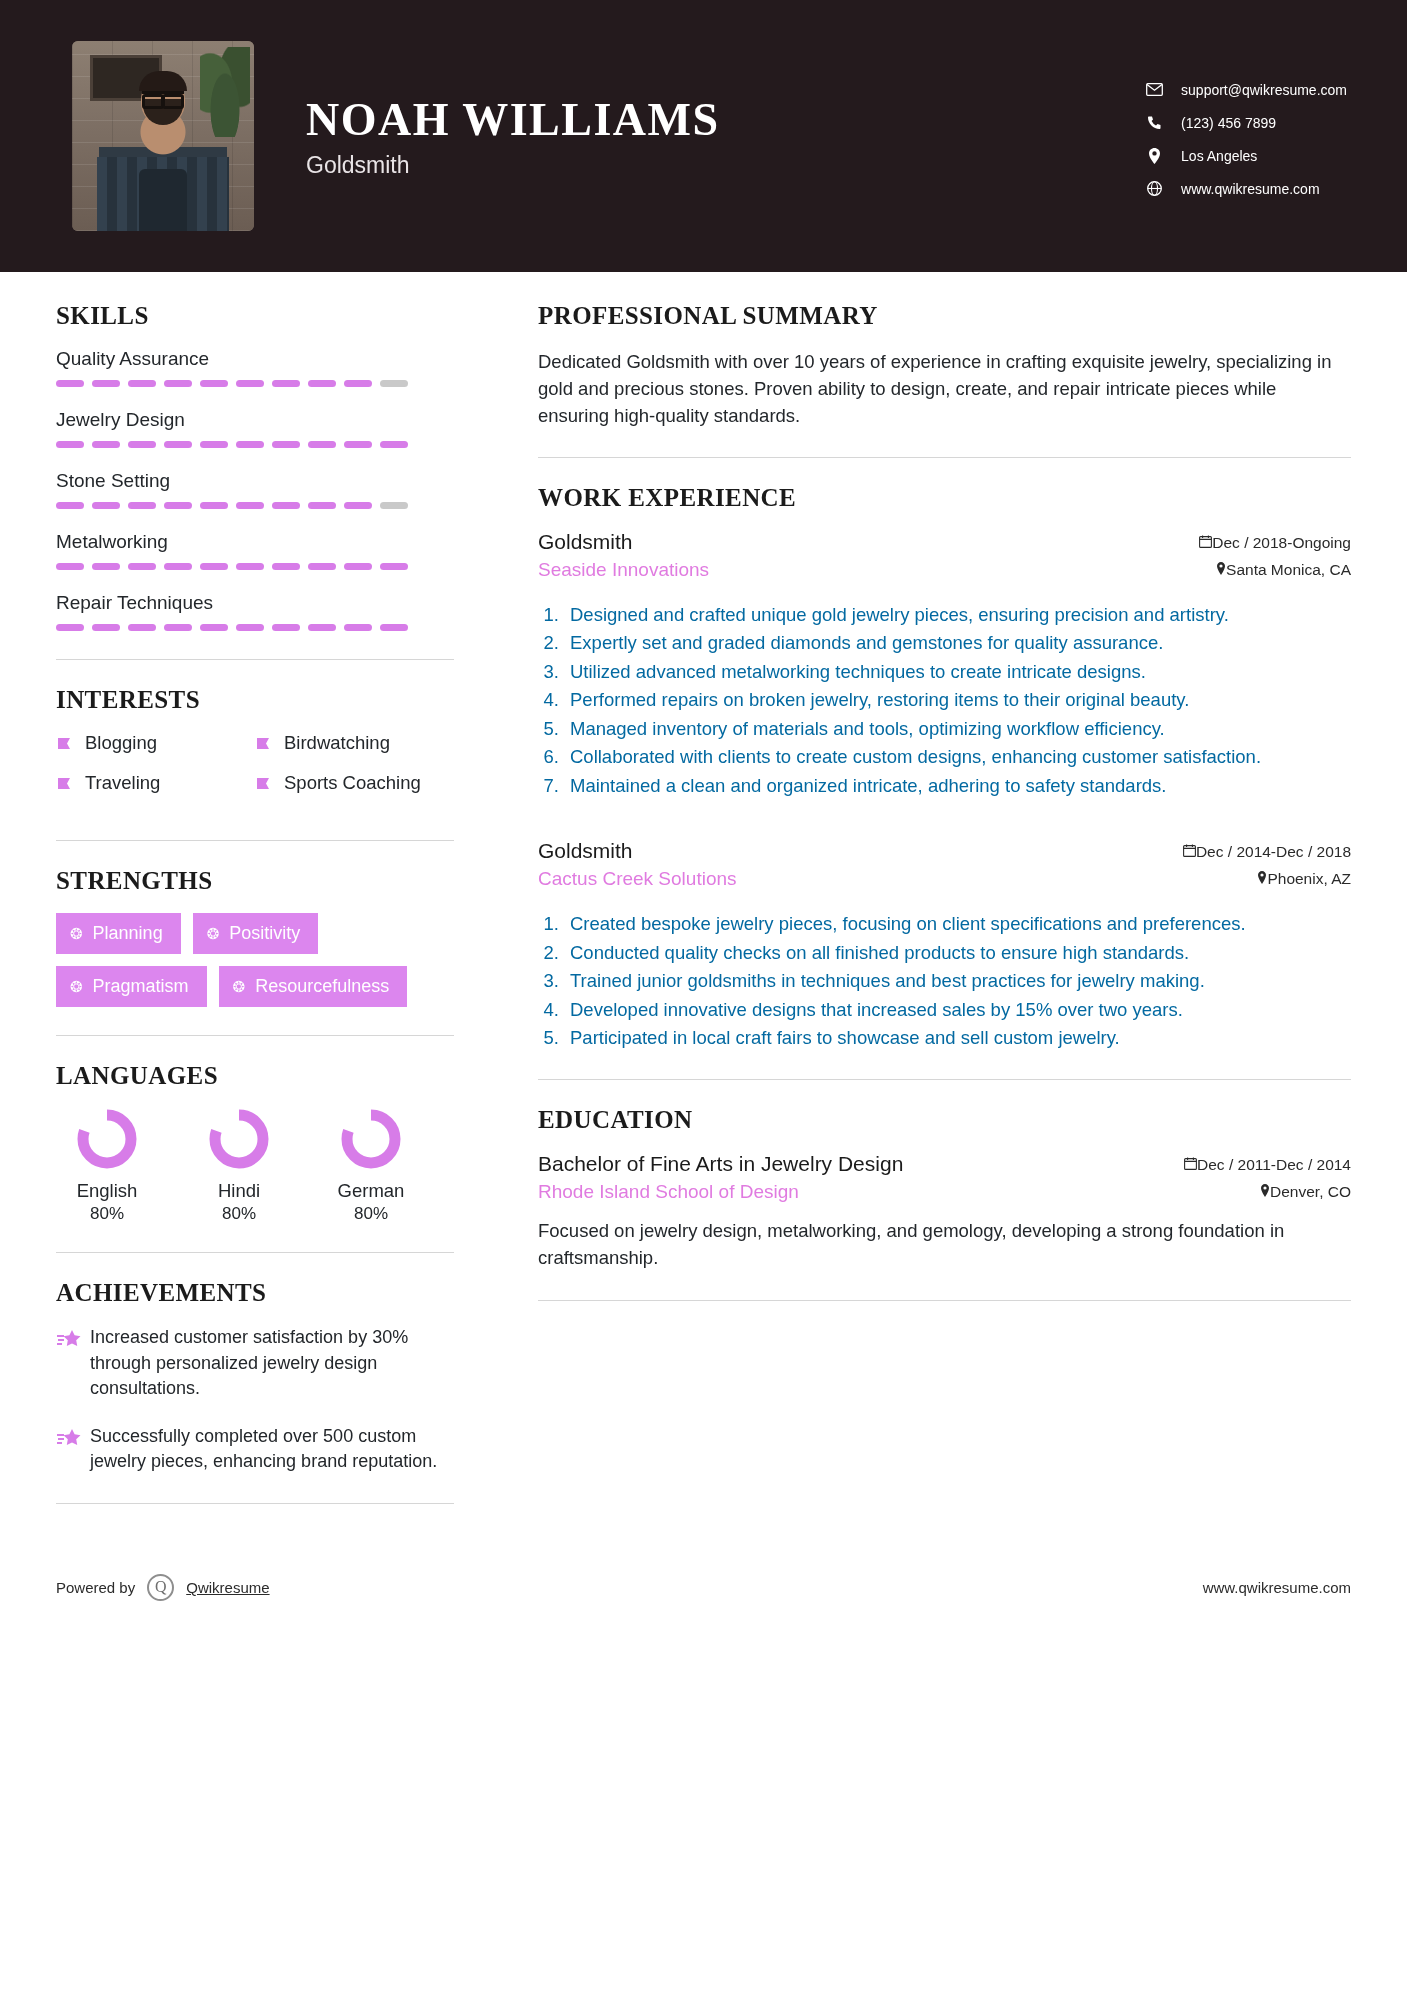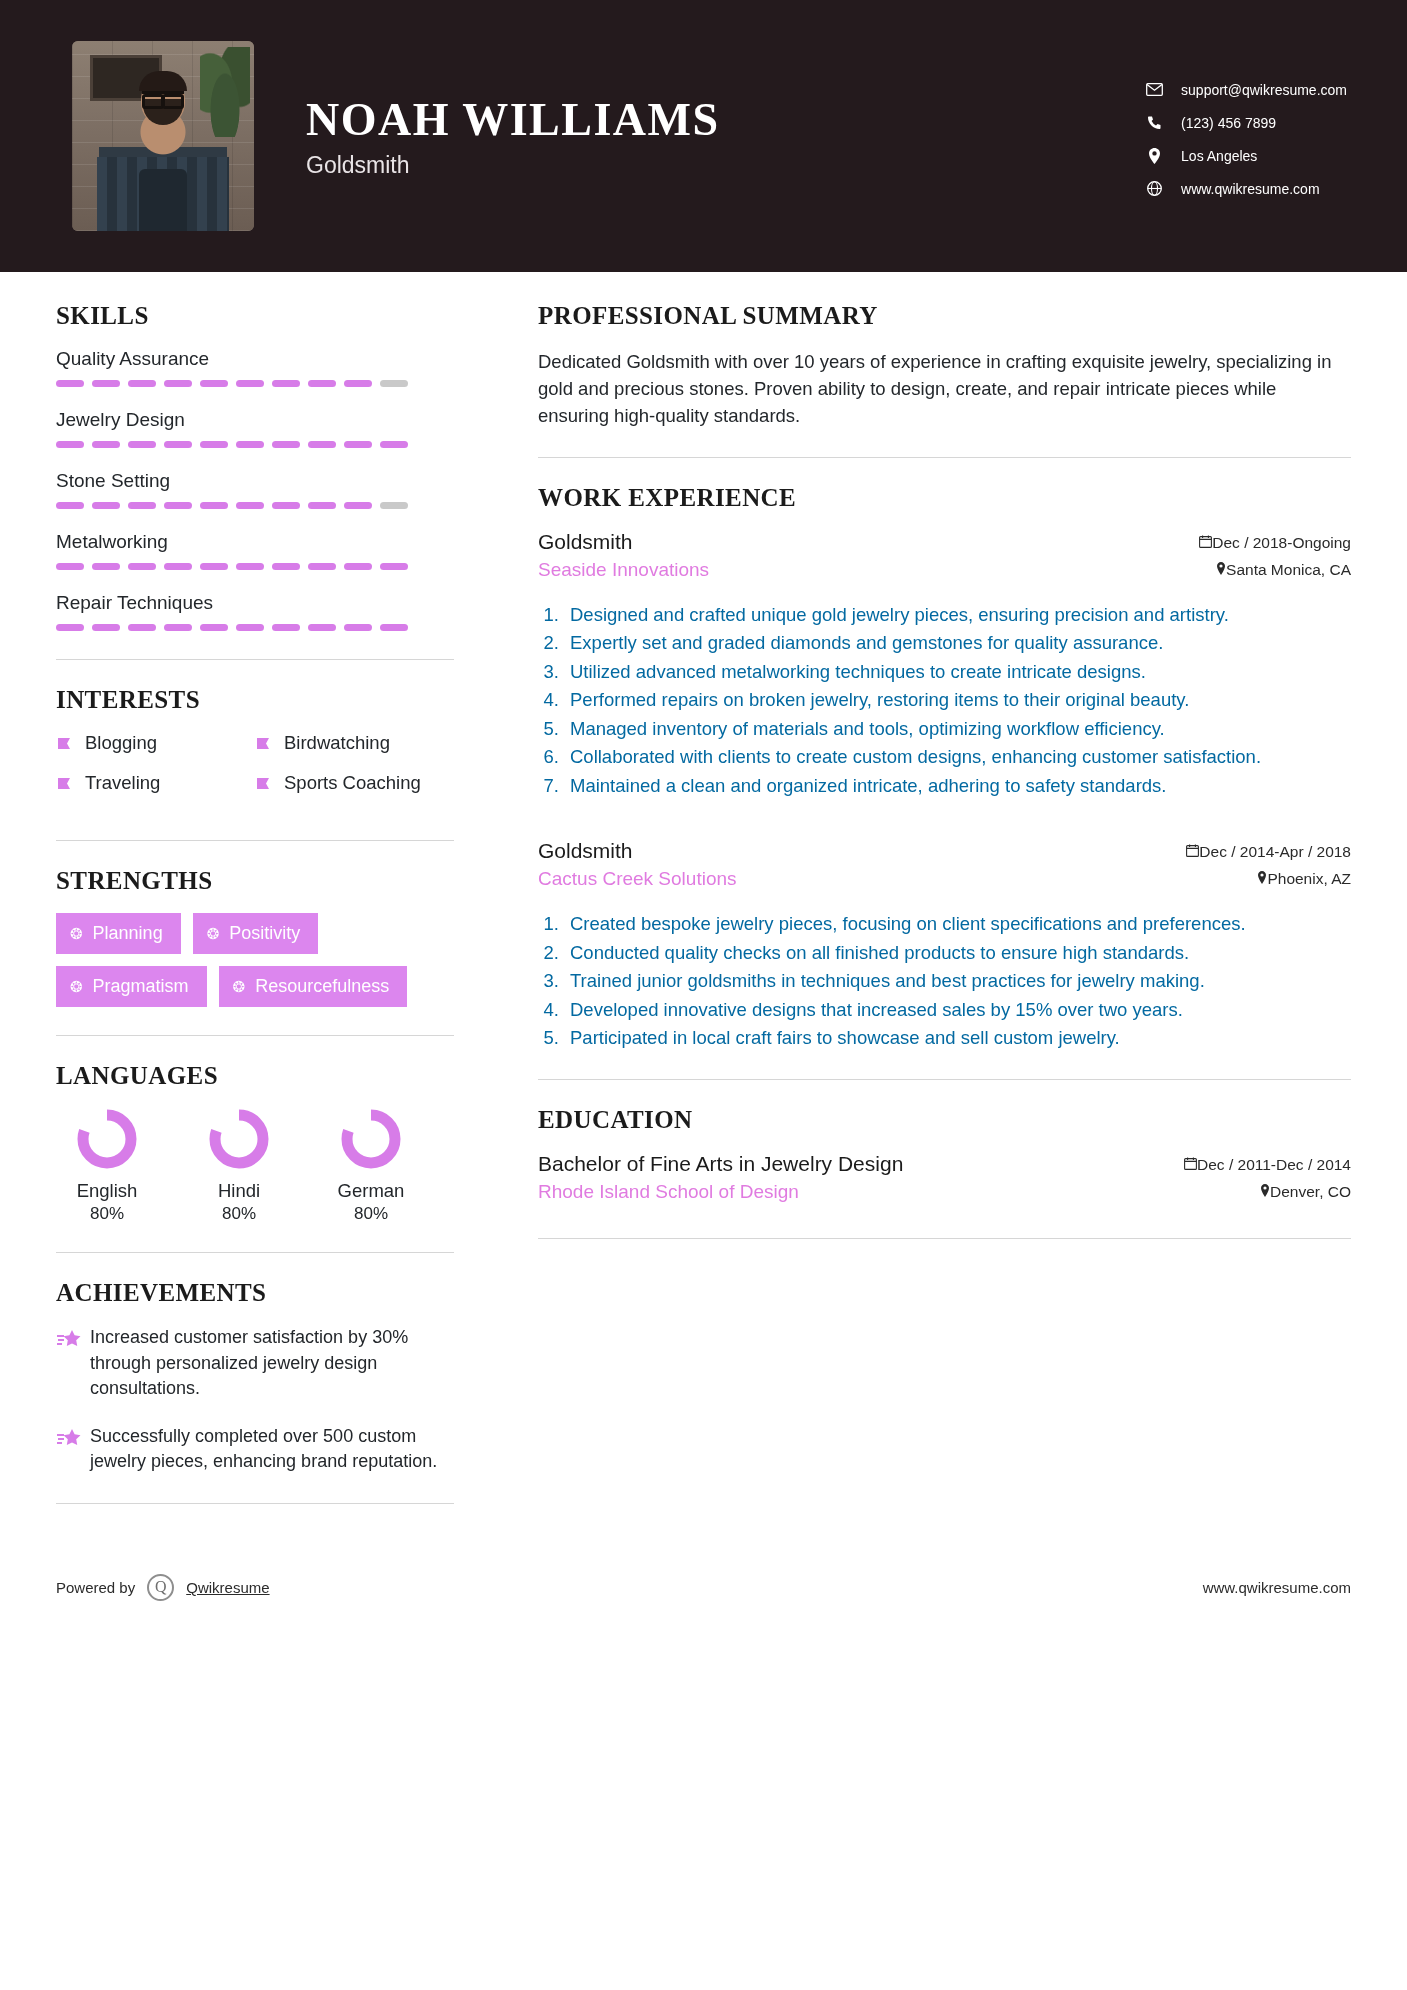--- a/index.html
+++ b/index.html
@@ -584,21 +584,21 @@
             <div class="job-org">Cactus Creek Solutions</div>
           </div>
           <div class="job-meta">
             <div>
               <span>
                 <svg width="13" height="13" viewBox="0 0 13 13">
                     <rect x="0.6" y="1.6" width="11.8" height="10.8" rx="1" fill="none" stroke="#2a2a2a" stroke-width="1.1"></rect>
                     <path d="M0.6 4.4h11.8M3.6 0.6v2.4M9.4 0.6v2.4" stroke="#2a2a2a" stroke-width="1.1"></path>
                   </svg>
               </span>
-              <span>Dec / 2014-Apr / 2018</span>
+              <span>Dec / 2014-Dec / 2018</span>
             </div>
             <div>
               <span>
                 <svg width="10" height="13" viewBox="0 0 10 13">
                     <path d="M5 0C2.8 0 1 1.8 1 4c0 3 4 9 4 9s4-6 4-9c0-2.2-1.8-4-4-4zm0 5.6A1.6 1.6 0 115 2.4a1.6 1.6 0 010 3.2z" fill="#2a2a2a"></path>
                   </svg>
               </span>
               <span>Phoenix, AZ</span>
             </div>
           </div>
@@ -634,20 +634,21 @@
             <div>
               <span>
                 <svg width="10" height="13" viewBox="0 0 10 13">
                     <path d="M5 0C2.8 0 1 1.8 1 4c0 3 4 9 4 9s4-6 4-9c0-2.2-1.8-4-4-4zm0 5.6A1.6 1.6 0 115 2.4a1.6 1.6 0 010 3.2z" fill="#2a2a2a"></path>
                   </svg>
               </span>
               <span>Denver, CO</span>
             </div>
           </div>
         </div>
+        <p class="edu-desc">Focused on jewelry design, metalworking, and gemology, developing a strong foundation in craftsmanship.</p>
       </div>
 
       <div class="hr"></div>
     </div>
   </div>
 
   <div class="footer">
     <div class="pw">
       <span class="pw-label">Powered by</span>
       <span class="pw-logo">Q</span>

